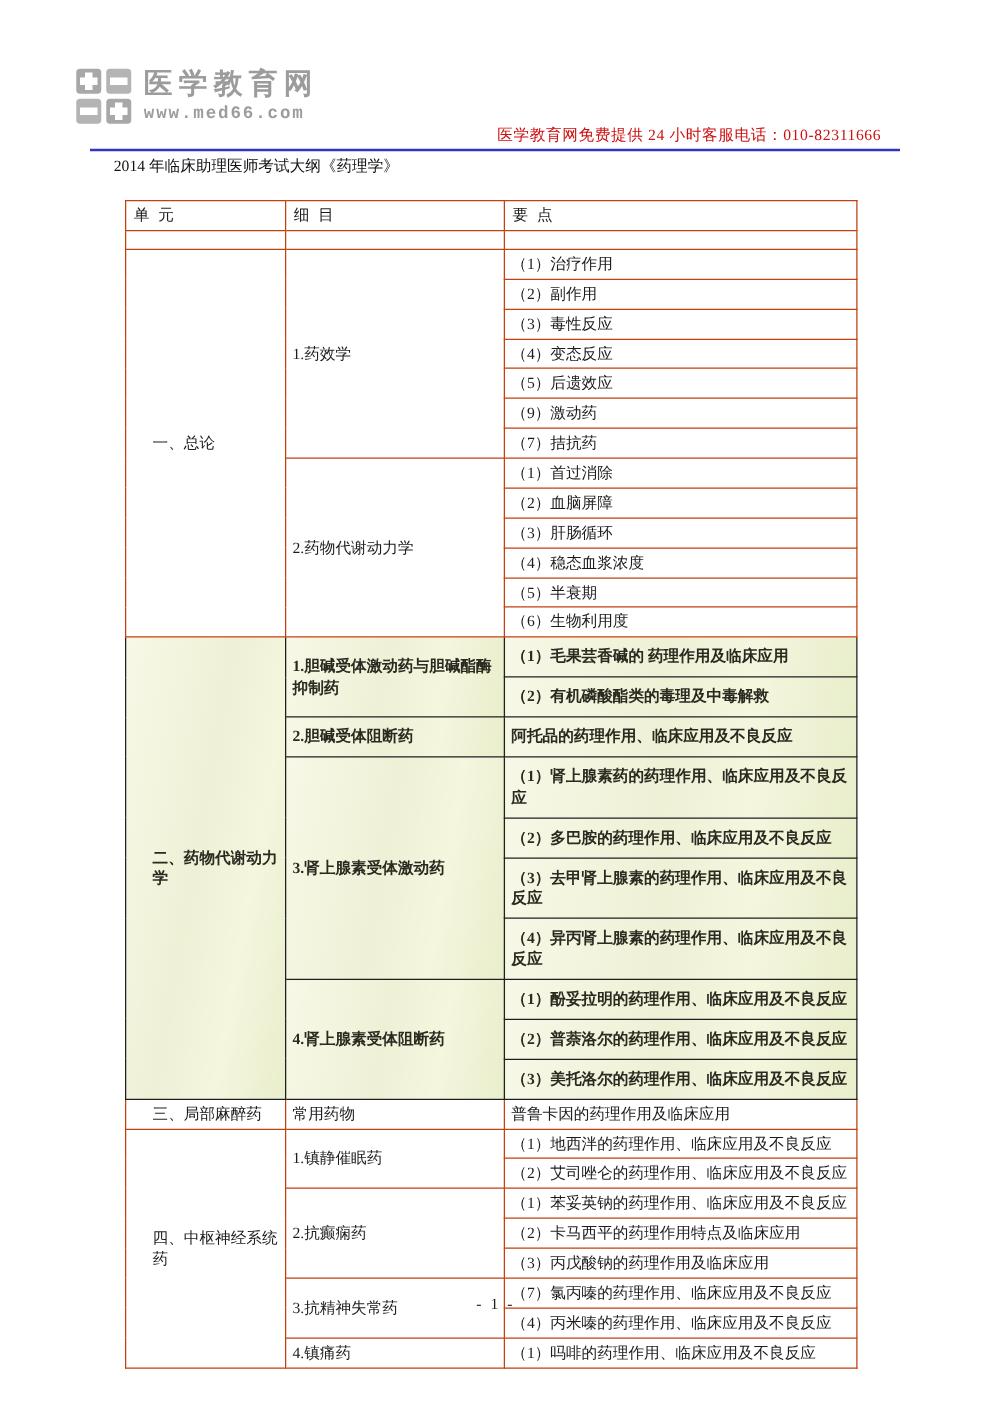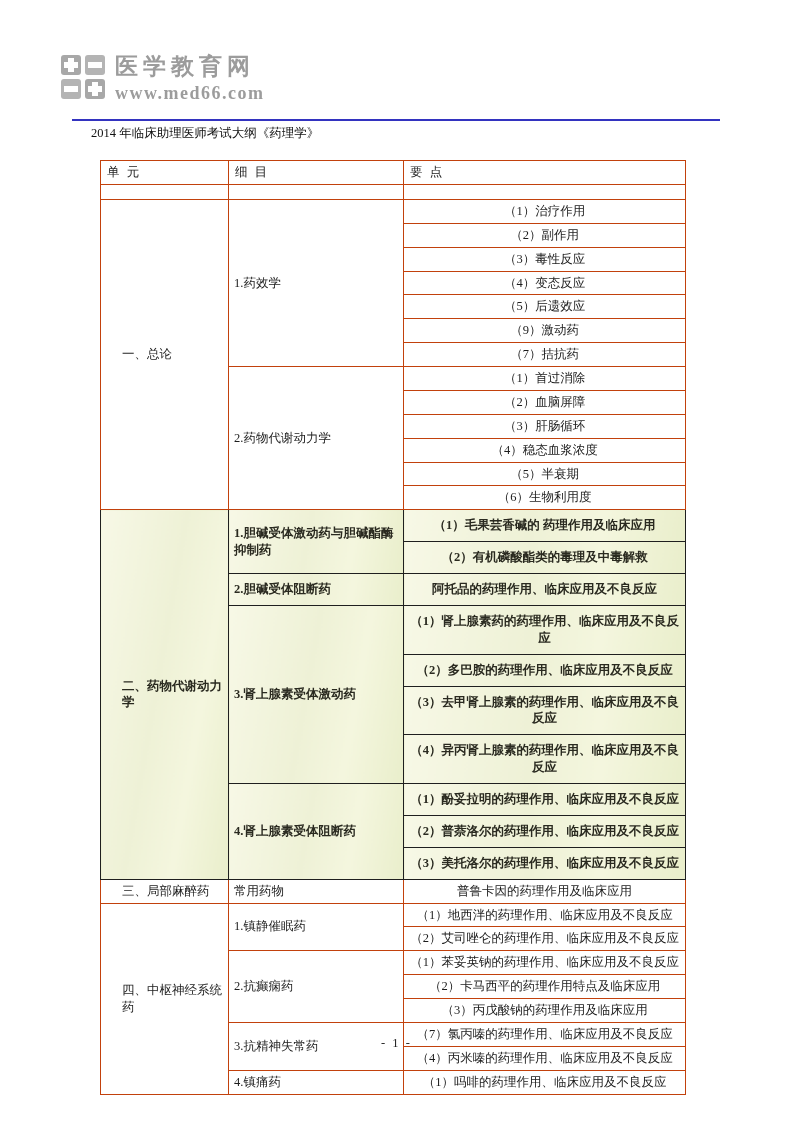--- a/index.html
+++ b/index.html
@@ -11,22 +11,22 @@
   .page { position:absolute; inset:0; }
 
   
   .logo-row { position:absolute; left:60px; top:54px; display:flex; gap:9px; align-items:flex-start; }
   .logo-mark { width:46px; height:46px; flex:0 0 auto; }
   .logo-name {
     font-family:"Liberation Sans","DejaVu Sans",sans-serif;
     font-size:23px; font-weight:bold; color:#9c9c9c; letter-spacing:5px; line-height:1.1;
   }
   .logo-url {
-    font-family:Liberation Serif, serif;
-    font-size:18px; font-weight:bold; color:#9c9c9c; letter-spacing:1.5px; margin-top:4px;
+    font-family:Liberation Mono, monospace;
+    font-size:14px; font-weight:bold; color:#9c9c9c; letter-spacing:1.5px; margin-top:4px;
   }
   .service-line {
     position:absolute; right:88px; top:100px;
     font-size:12.5px; color:#cc0f0f; letter-spacing:0.5px;
   }
   .rule { position:absolute; left:72px; width:648px; top:119px; height:2px; background:#3333c0; }
   .doc-title { position:absolute; left:91px; top:125px; font-size:12.5px; color:#111; }
 
   
   .tbl {
@@ -34,21 +34,21 @@
     border-collapse:collapse; table-layout:fixed; font-size:12.5px;
   }
   .tbl td {
     border:1px solid #c2410c; padding:3px 5px; vertical-align:middle;
     line-height:1.35; word-break:break-all; color:#1c1c1c;
   }
   .tbl tr.head td { letter-spacing:2px; padding:3px 6px; }
   .tbl tr.spacer td { height:15px; padding:0; font-size:6px; }
   .tbl td.unit { padding-left:21px; }
   .tbl td.detail { padding-left:5px; }
-  .tbl td.point { padding-left:5px;text-align:center; }
+  .tbl td.point { padding-left:5px; }
 
   
   .tbl tr.hl td {
     background:linear-gradient(100deg,#f7f8e6 0%, #eef1d6 45%, #f4f6de 70%, #e9eecb 100%);
     font-weight:600; color:#2a2a20; padding-top:7px; padding-bottom:7px;
     border-color:#1f1f1f;
   }
 
   .page-number { position:absolute; left:0; right:0; top:1036px; text-align:center; font-size:12.5px; color:#222; letter-spacing:2px; }
 </style>
@@ -69,20 +69,21 @@
       <rect x="28" y="32" width="14" height="6" fill="#ffffff"></rect>
       <rect x="28" y="8" width="14" height="6" fill="#ffffff"></rect>
       <rect x="4" y="32" width="14" height="6" fill="#ffffff"></rect>
     </svg>
     <div>
       <div class="logo-name">医学教育网</div>
       <div class="logo-url">www.med66.com</div>
     </div>
   </div>
 
+  <div class="service-line">医学教育网免费提供 24 小时客服电话：010-82311666</div>
 
   <div class="rule"></div>
 
   <div class="doc-title">2014 年临床助理医师考试大纲《药理学》</div>
 
   <table class="tbl">
     <colgroup>
       <col style="width:128px">
       <col style="width:175px">
       <col style="width:282px">

